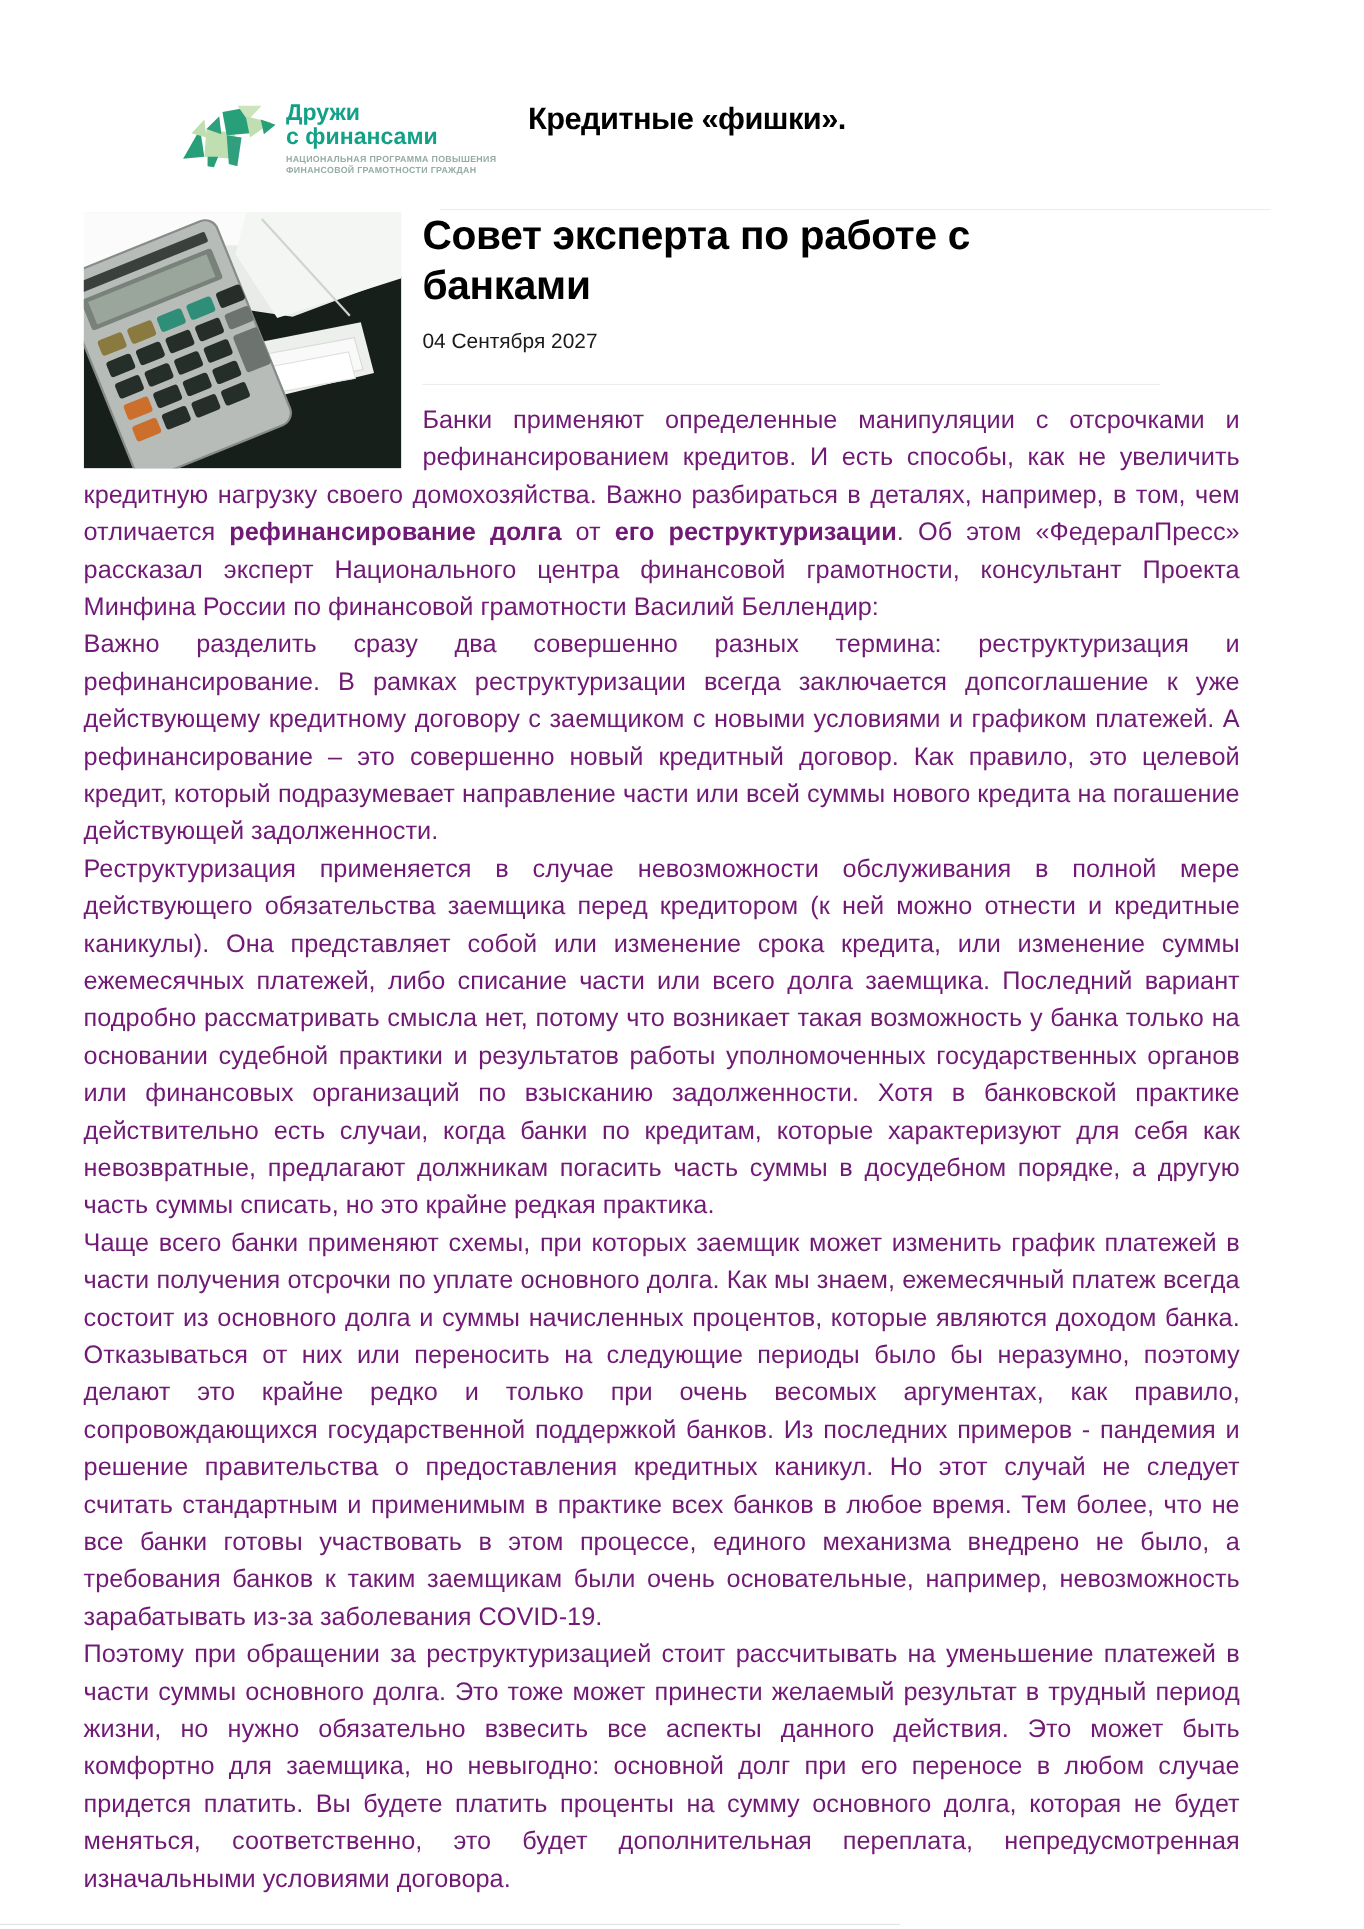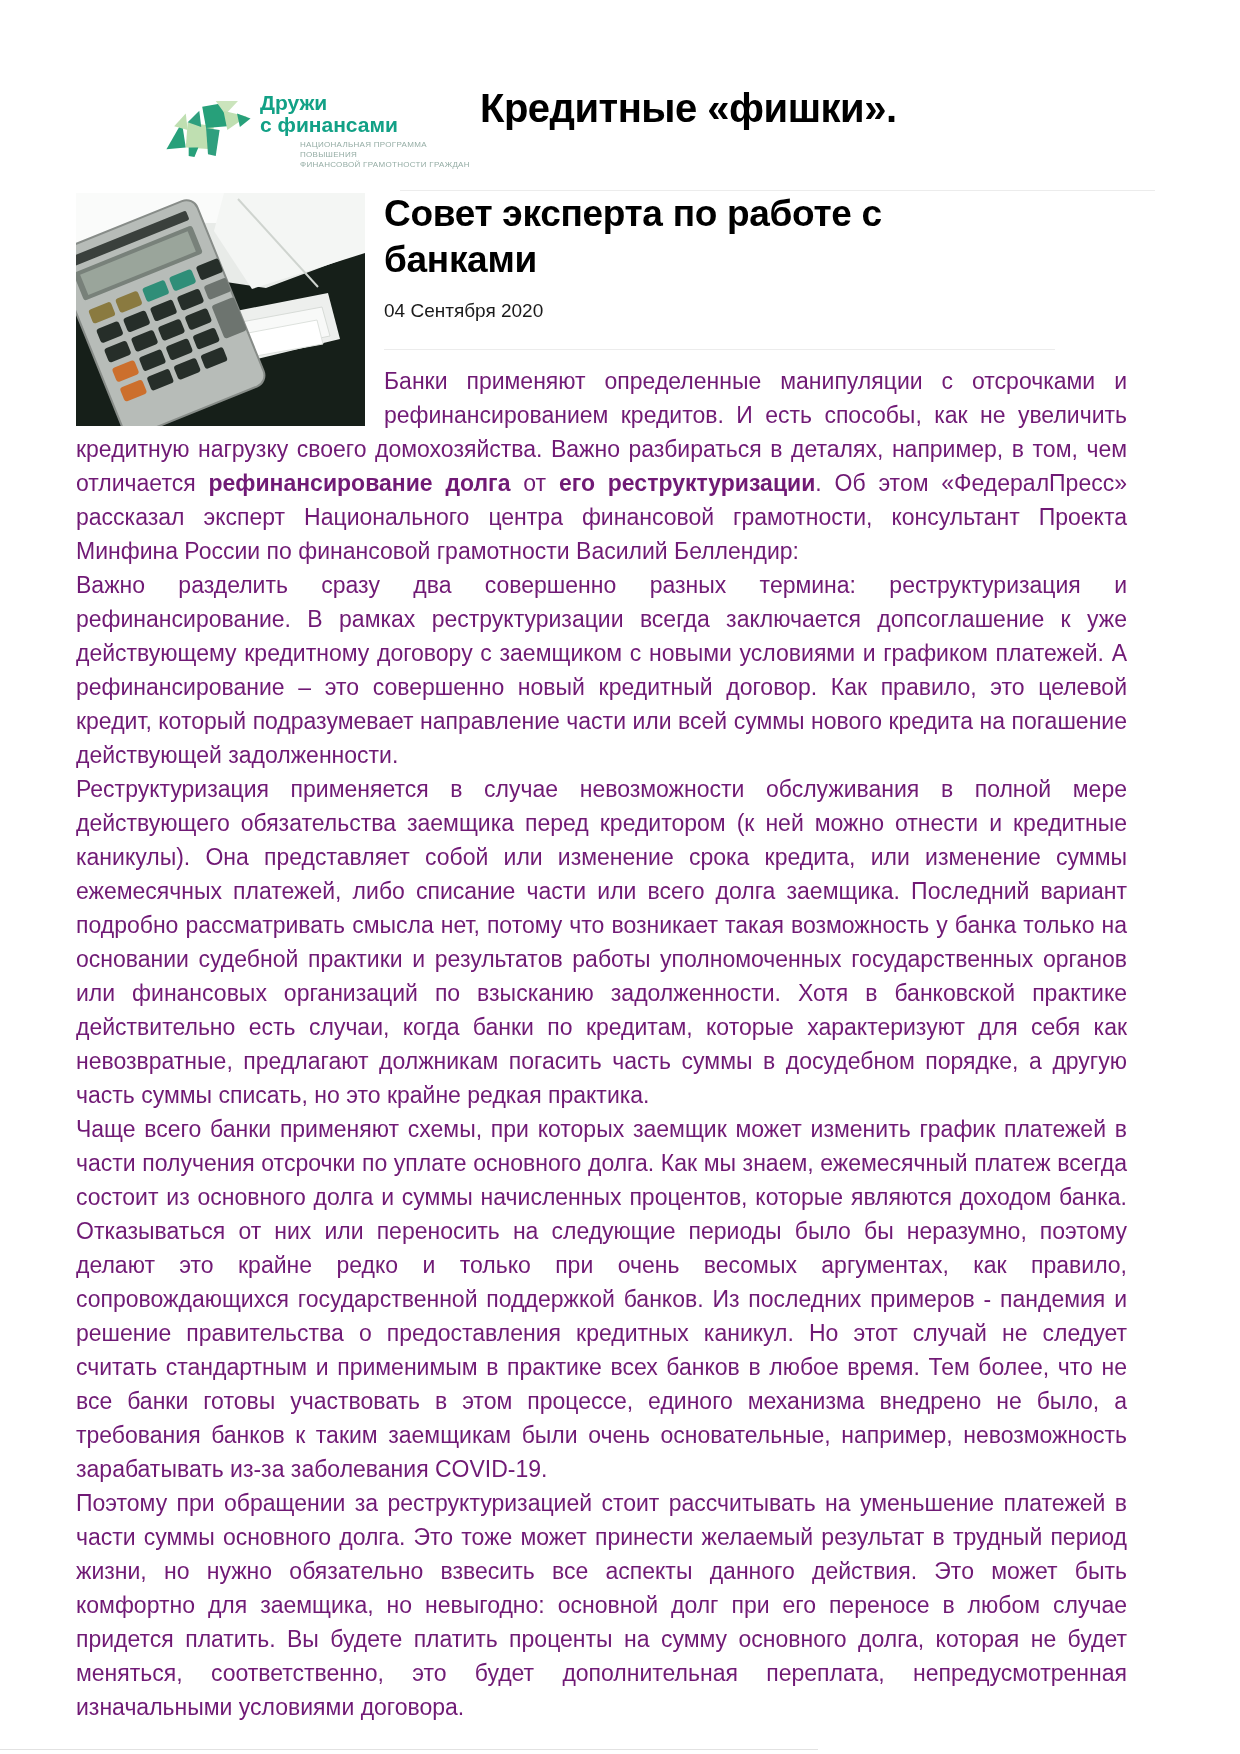--- a/index.html
+++ b/index.html
@@ -12,22 +12,22 @@
     color:#000;
     overflow:hidden;
     margin:0 auto;
   }
   .header { height:190px; padding:90px 0 0 165px; display:flex; align-items:flex-start; }
   .logo { width:315px; display:flex; gap:9px; align-items:center; flex:none; }
   .logo-icon { width:86px; height:58px; flex:none; }
   .logo-text { padding-top:2px; }
   .brand-line { display:block; font-weight:bold; font-size:21px; line-height:22px; color:#12a186; }
   .tagline { margin-top:4px; }
-  .tagline-line { display:block; font-size:8px; line-height:10px; letter-spacing:.3px; color:#94aca4; font-weight:normal;margin-left:40px; }
-  .page-title { font-size:40px; line-height:48px; font-weight:bold; color:#000; margin-top:-6px; letter-spacing:-.5px; }
+  .tagline-line { display:block; font-size:8px; line-height:10px; letter-spacing:.3px; color:#94aca4; font-weight:bold; }
+  .page-title { font-size:28px; line-height:48px; font-weight:bold; color:#000; margin-top:-6px; letter-spacing:-.5px; }
   .rule1 { margin-left:400px; width:755px; border-top:1px solid #ececec; height:0; }
   .content { position:relative; margin-left:76px; width:1051px; }
   .photo { position:absolute; left:0; top:2px; width:289px; height:233px; overflow:hidden; }
   .photo svg { display:block; width:289px; height:233px; }
   .head-col { margin-left:308px; }
   .article-subtitle { width:560px; font-size:37px; line-height:46px; font-weight:bold; letter-spacing:-.3px; }
   .article-date { margin-top:16px; font-size:19px; line-height:24px; color:#1a1a1a; }
   .rule2 { margin-top:26px; width:671px; border-top:1px solid #ececec; height:0; }
   .article-body { margin-top:14px; font-size:23px; line-height:34px; text-align:justify; color:#701a75; }
   .article-body p { margin:0; }
@@ -110,21 +110,21 @@
             <rect x="47" y="176" width="24" height="15" rx="3"></rect>
             <rect x="76" y="176" width="24" height="15" rx="3"></rect>
             <rect x="105" y="176" width="24" height="15" rx="3"></rect>
           </g>
         </g>
       </svg>
     </figure>
 
     <div class="head-col">
       <h2 class="article-subtitle">Совет эксперта по работе с банками</h2>
-      <div class="article-date">04 Сентября 2020</div>
+      <div class="article-date">04 Сентября 2027</div>
       <div class="rule2"></div>
     </div>
 
     <div id="article-body" class="article-body">
       <span class="float-spacer"></span>
     <p><span>Банки применяют определенные манипуляции с отсрочками и рефинансированием кредитов. И есть способы, как не увеличить кредитную нагрузку своего домохозяйства. Важно разбираться в деталях, например, в том, чем отличается </span><b>рефинансирование долга</b><span> от </span><b>его реструктуризации</b><span>. Об этом «ФедералПресс» рассказал эксперт Национального центра финансовой грамотности, консультант Проекта Минфина России по финансовой грамотности Василий Беллендир:</span></p>
         <p><span>Важно разделить сразу два совершенно разных термина: реструктуризация и рефинансирование. В рамках реструктуризации всегда заключается допсоглашение к уже действующему кредитному договору с заемщиком с новыми условиями и графиком платежей. А рефинансирование – это совершенно новый кредитный договор. Как правило, это целевой кредит, который подразумевает направление части или всей суммы нового кредита на погашение действующей задолженности.</span></p>
         <p><span>Реструктуризация применяется в случае невозможности обслуживания в полной мере действующего обязательства заемщика перед кредитором (к ней можно отнести и кредитные каникулы). Она представляет собой или изменение срока кредита, или изменение суммы ежемесячных платежей, либо списание части или всего долга заемщика. Последний вариант подробно рассматривать смысла нет, потому что возникает такая возможность у банка только на основании судебной практики и результатов работы уполномоченных государственных органов или финансовых организаций по взысканию задолженности. Хотя в банковской практике действительно есть случаи, когда банки по кредитам, которые характеризуют для себя как невозвратные, предлагают должникам погасить часть суммы в досудебном порядке, а другую часть суммы списать, но это крайне редкая практика.</span></p>
         <p><span>Чаще всего банки применяют схемы, при которых заемщик может изменить график платежей в части получения отсрочки по уплате основного долга. Как мы знаем, ежемесячный платеж всегда состоит из основного долга и суммы начисленных процентов, которые являются доходом банка. Отказываться от них или переносить на следующие периоды было бы неразумно, поэтому делают это крайне редко и только при очень весомых аргументах, как правило, сопровождающихся государственной поддержкой банков. Из последних примеров - пандемия и решение правительства о предоставления кредитных каникул. Но этот случай не следует считать стандартным и применимым в практике всех банков в любое время. Тем более, что не все банки готовы участвовать в этом процессе, единого механизма внедрено не было, а требования банков к таким заемщикам были очень основательные, например, невозможность зарабатывать из-за заболевания COVID-19.</span></p>
         <p><span>Поэтому при обращении за реструктуризацией стоит рассчитывать на уменьшение платежей в части суммы основного долга. Это тоже может принести желаемый результат в трудный период жизни, но нужно обязательно взвесить все аспекты данного действия. Это может быть комфортно для заемщика, но невыгодно: основной долг при его переносе в любом случае придется платить. Вы будете платить проценты на сумму основного долга, которая не будет меняться, соответственно, это будет дополнительная переплата, непредусмотренная изначальными условиями договора.</span></p>

